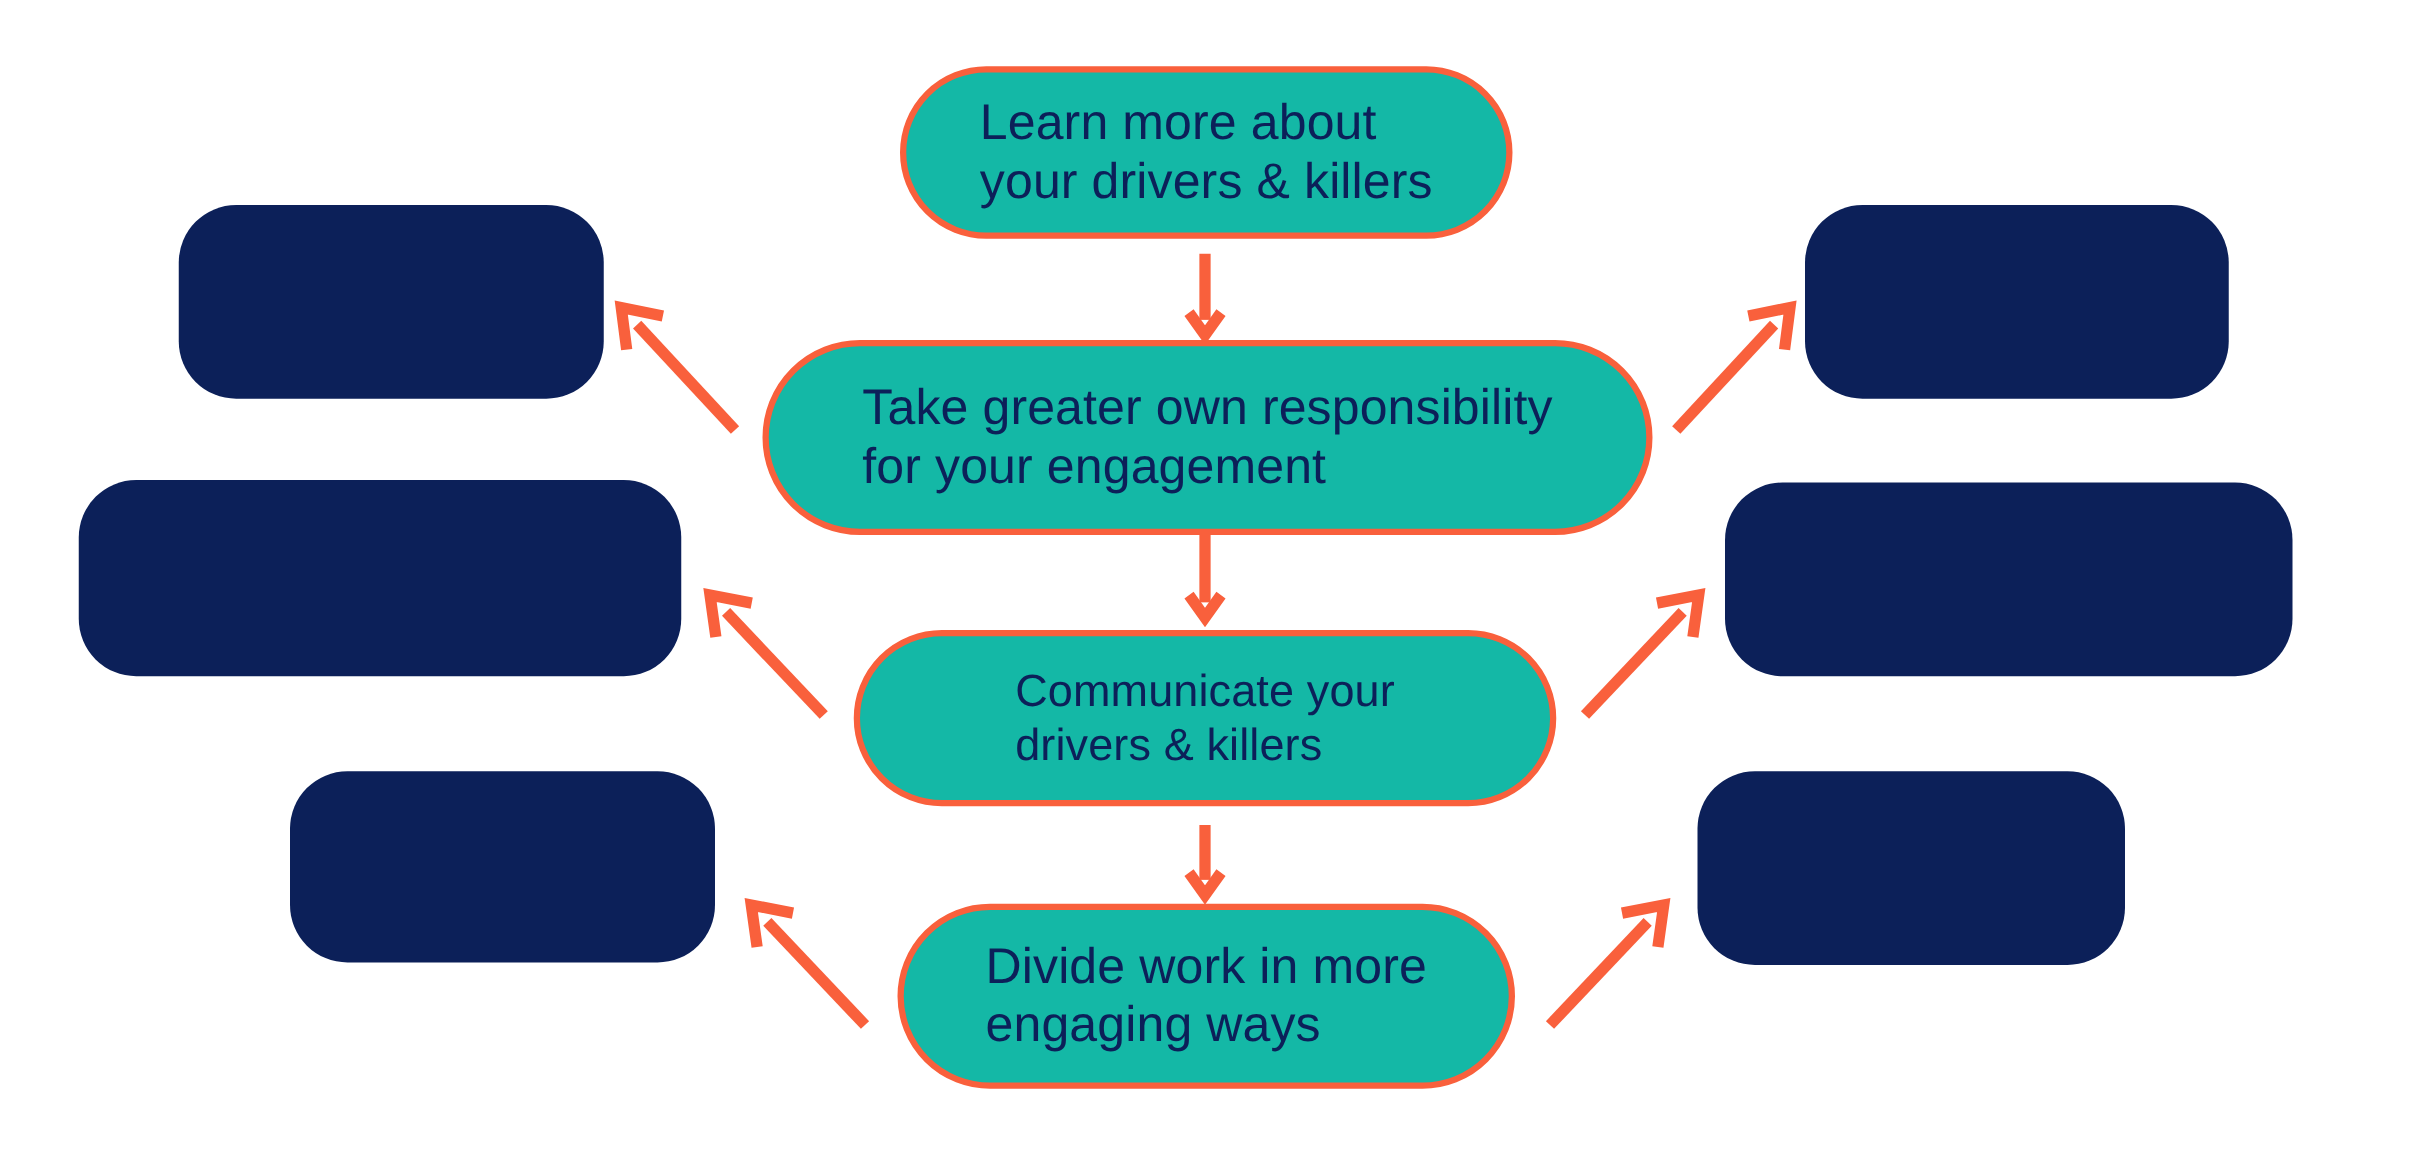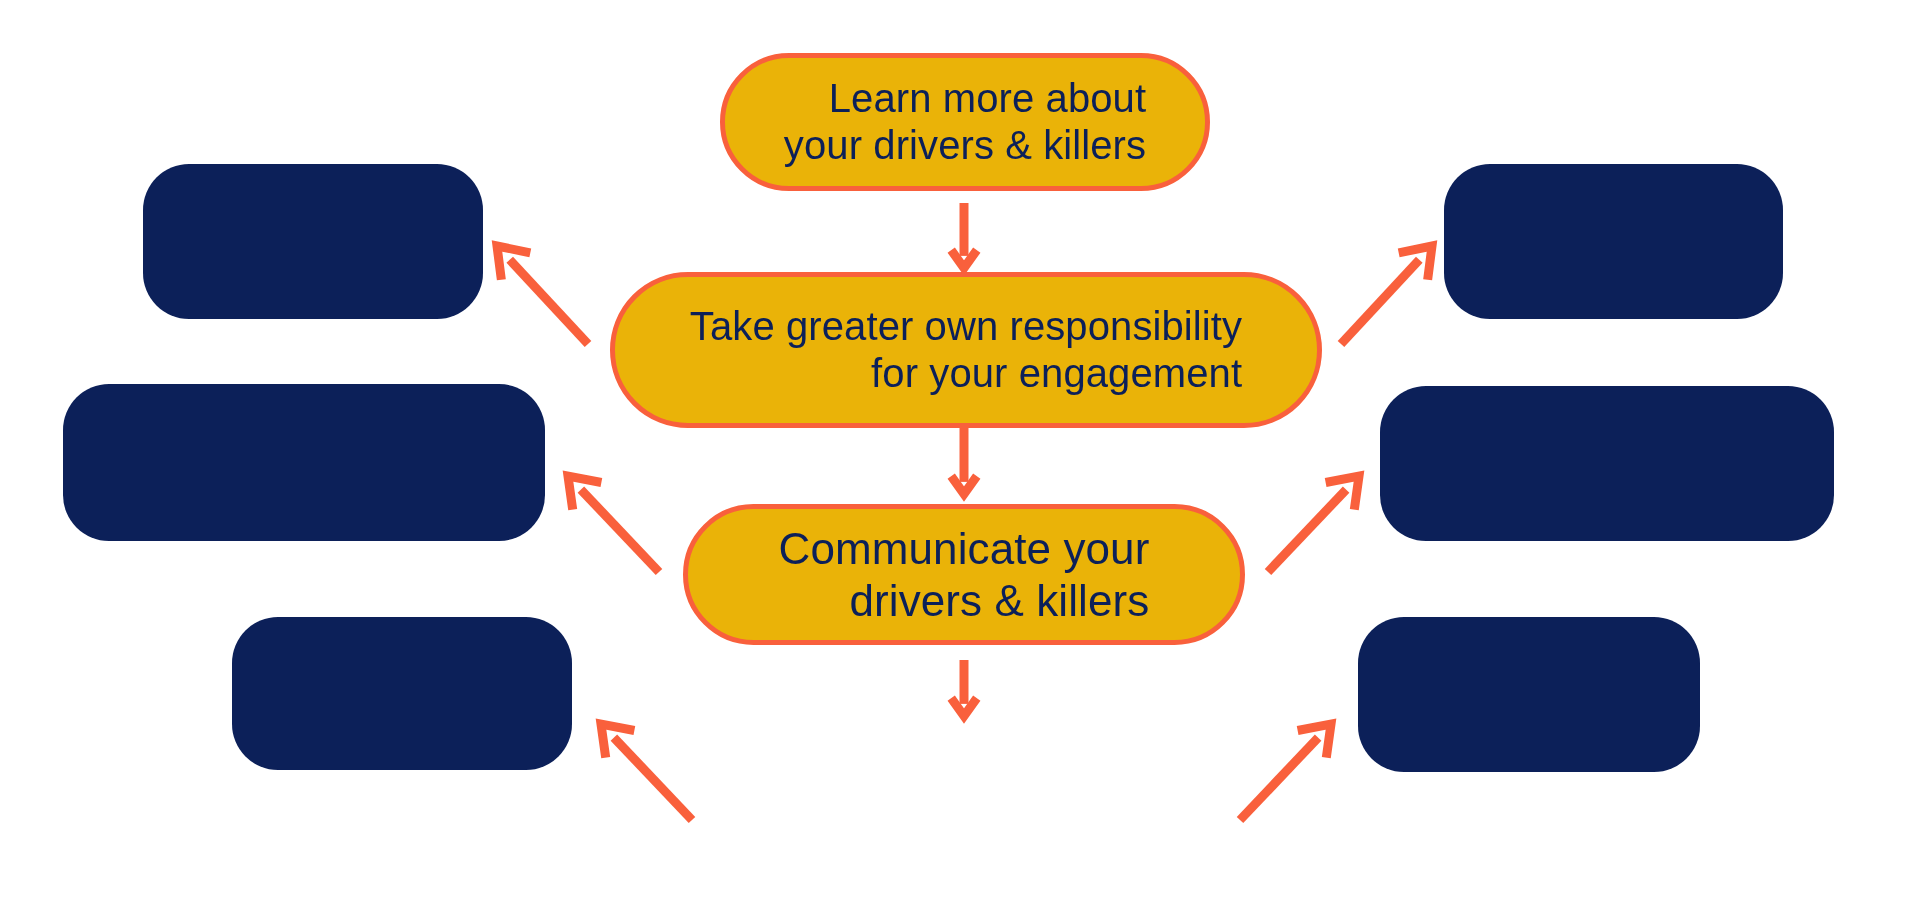--- a/index.html
+++ b/index.html
@@ -25,25 +25,25 @@
     width: 1927px;
     height: 924px;
     pointer-events: none;
   }
   
   .center-box {
     position: absolute;
     box-sizing: border-box;
     border: 5px solid var(--accent);
     border-radius: 999px;
-    background: #eab308;
+    background: #14b8a6;
     display: flex;
     align-items: center;
     justify-content: center;
-    text-align: right;
+    text-align: left;
     color: var(--navy);
     line-height: 1.18;
     letter-spacing: 0.1px;
     padding: 4px 26px;
     font-weight: 400;
   }
   .center-box .label {
     display: block;
     white-space: pre-line;
   }
@@ -113,19 +113,23 @@
   <div class="center-box" style="left: 720px; top: 53px; width: 490px; height: 138px; font-size: 40px;">
     <span class="label">Learn more about
 your drivers &amp; killers</span>
   </div>
 
   <div class="center-box" style="left: 610px; top: 272px; width: 712px; height: 156px; font-size: 40px;">
     <span class="label">Take greater own responsibility
 for your engagement</span>
   </div>
 
-  <div class="center-box" style="left: 683px; top: 504px; width: 562px; height: 141px; font-size: 44px;">
+  <div class="center-box" style="left: 683px; top: 504px; width: 562px; height: 141px; font-size: 36px;">
     <span class="label">Communicate your
 drivers &amp; killers</span>
   </div>
 
+  <div class="center-box" style="left: 718px; top: 723px; width: 494px; height: 148px; font-size: 40px;">
+    <span class="label">Divide work in more
+engaging ways</span>
+  </div>
 
 </div>
 
 </body></html>

